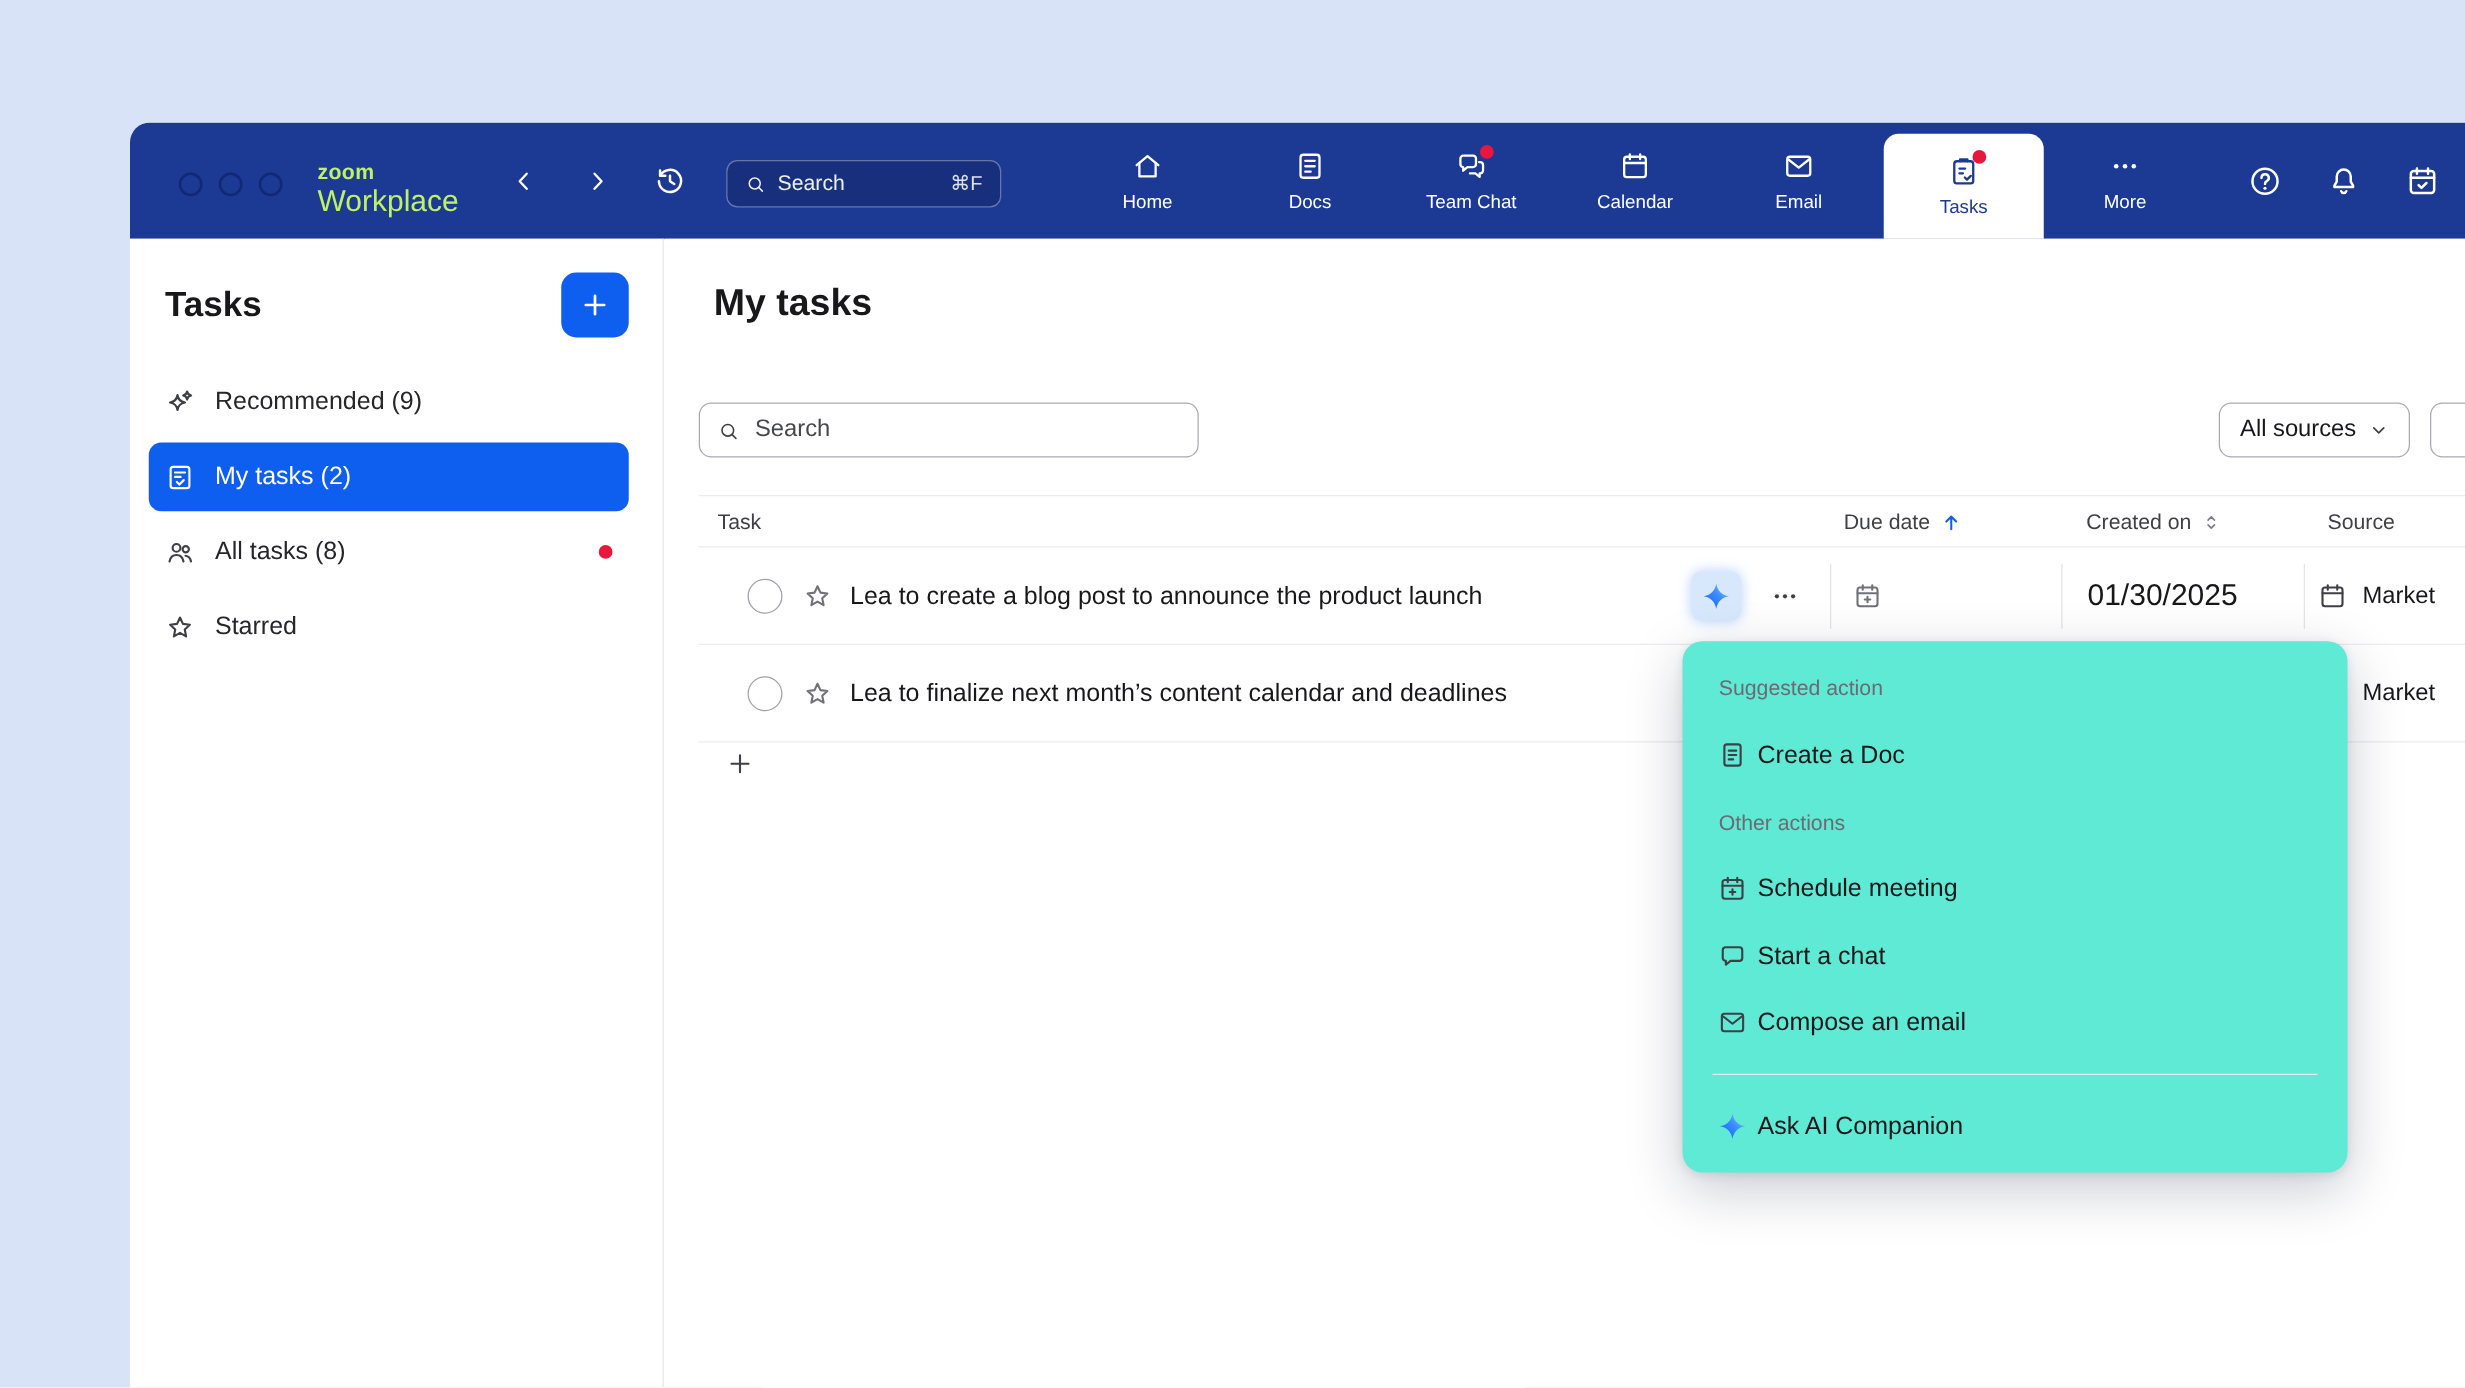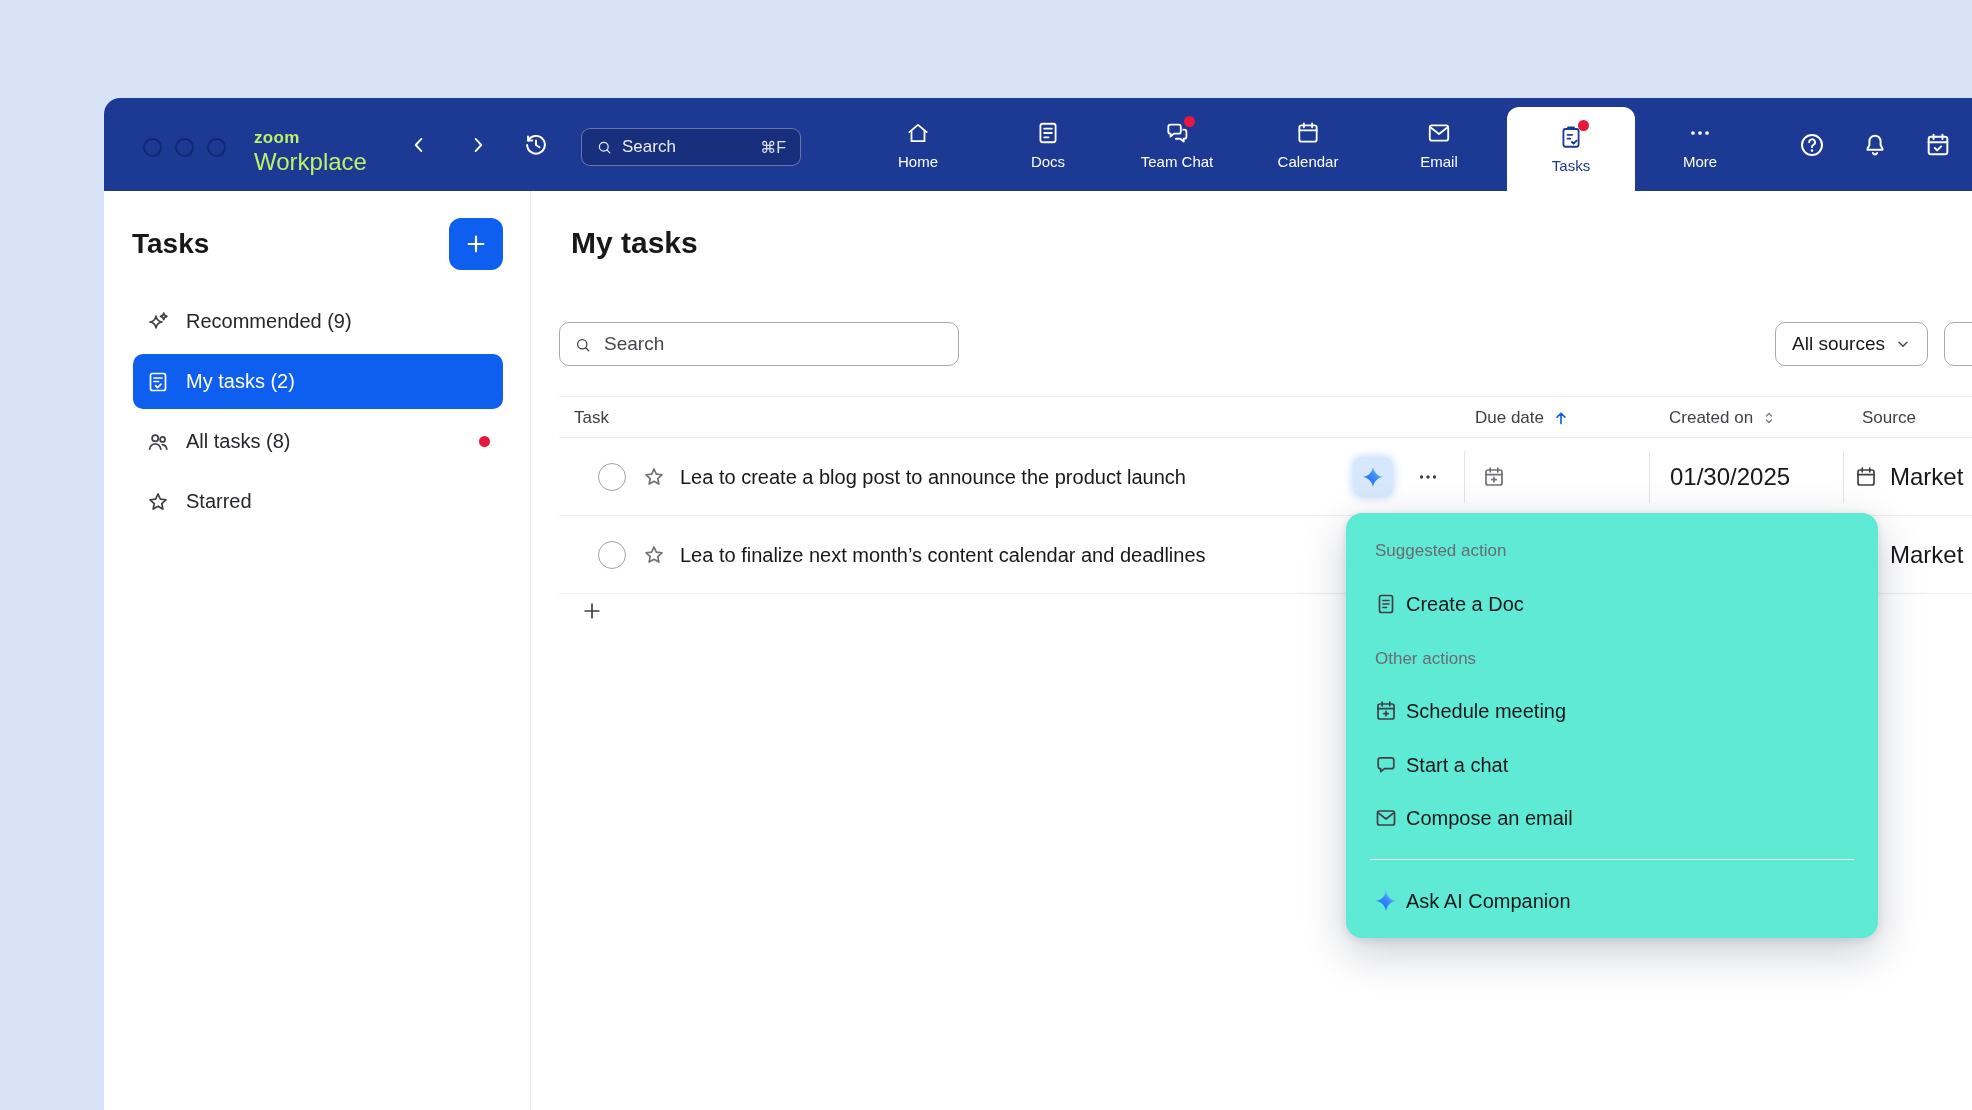--- a/index.html
+++ b/index.html
@@ -61,21 +61,21 @@
   .icon-wrap{position:relative;display:block;}
   .dot{position:absolute;right:-5px;top:-4px;width:11px;height:11px;border-radius:50%;background:var(--badge);}
   .tb-right{position:absolute;top:33px;background:none;border:none;color:#fff;cursor:pointer;}
   .tbr-help{left:1694px}.tbr-bell{left:1757px}.tbr-cal{left:1820px}
 
   
   .sidebar{position:absolute;left:0;top:93px;width:427px;bottom:0;background:#fff;border-right:1px solid #e8e8ec;}
   .sb-head{position:absolute;left:28px;right:27px;top:25px;height:56px;display:flex;align-items:center;justify-content:space-between;}
   .sb-title{font-size:28px;font-weight:700;color:var(--ink);}
   .add-btn{width:54px;height:52px;border-radius:12px;border:none;background:var(--accent);color:#fff;display:flex;align-items:center;justify-content:center;cursor:pointer;}
-  .sb-menu{position:absolute;left:29px;right:27px;top:103px;}
+  .sb-menu{position:absolute;left:15px;right:27px;top:103px;}
   .sb-item{
     height:55px;margin-bottom:5px;border-radius:10px;display:flex;align-items:center;
     padding-left:13px;gap:16px;font-size:20px;color:#26262b;cursor:pointer;
   }
   .sb-item .sbi{color:var(--ink2);}
   .sb-item.selected{background:var(--accent);color:#fff;font-weight:500;}
   .sb-item.selected .sbi{color:#fff;}
   .sb-dot{margin-left:auto;margin-right:13px;width:11px;height:11px;border-radius:50%;background:var(--badge);flex:none;}
 
   
@@ -112,21 +112,21 @@
     position:absolute;left:794px;top:19px;width:40px;height:40px;border:none;border-radius:9px;
     background:#d8e8fc;display:flex;align-items:center;justify-content:center;cursor:pointer;
     box-shadow:0 0 10px rgba(70,140,250,.40);
   }
   .dots-btn{position:absolute;left:857px;top:27px;background:none;border:none;color:var(--ink2);cursor:pointer;}
   .vdiv{position:absolute;top:13px;width:1px;height:52px;background:var(--line2);}
   .vd1{left:905px}.vd2{left:1090px}.vd3{left:1284px}
   .due-cal{position:absolute;left:923px;top:27px;background:none;border:none;color:#71717a;cursor:pointer;}
   .created-text{position:absolute;left:1111px;top:0;height:78px;display:flex;align-items:center;font-size:24px;color:var(--ink);}
   .src-ic{position:absolute;left:1295px;top:27px;color:var(--ink2);}
-  .src-text{position:absolute;left:1331px;top:0;height:78px;display:flex;align-items:center;font-size:24px;color:var(--ink);white-space:nowrap;}
+  .src-text{position:absolute;left:1331px;top:0;height:78px;display:flex;align-items:center;font-size:19px;color:var(--ink);white-space:nowrap;}
   .add-row{position:absolute;left:48px;top:408px;background:none;border:none;color:var(--ink2);cursor:pointer;}
 
   
   .popup{
     position:absolute;left:1242px;top:415px;width:532px;height:425px;z-index:20;
     background:#5eead4;border-radius:16px;
     box-shadow:0 14px 44px rgba(15,23,60,.22),0 2px 8px rgba(15,23,60,.10);
   }
   .p-label{position:absolute;left:29px;font-size:17px;color:var(--ink3);}
   .pl1{top:28px}.pl2{top:136px}

